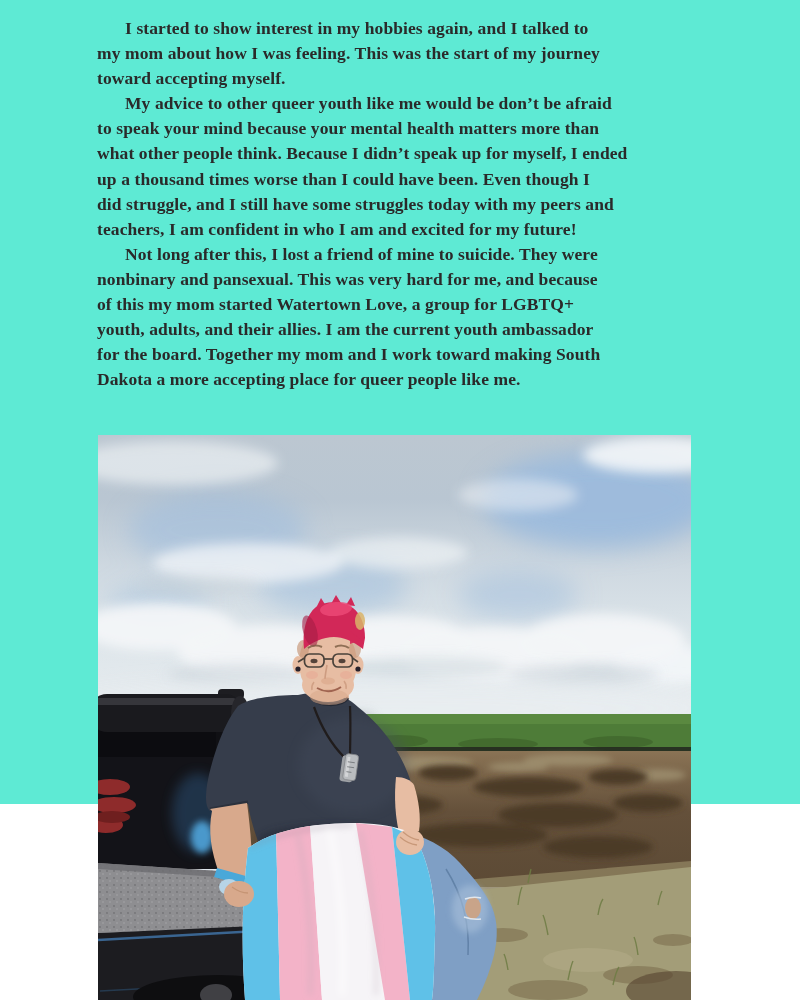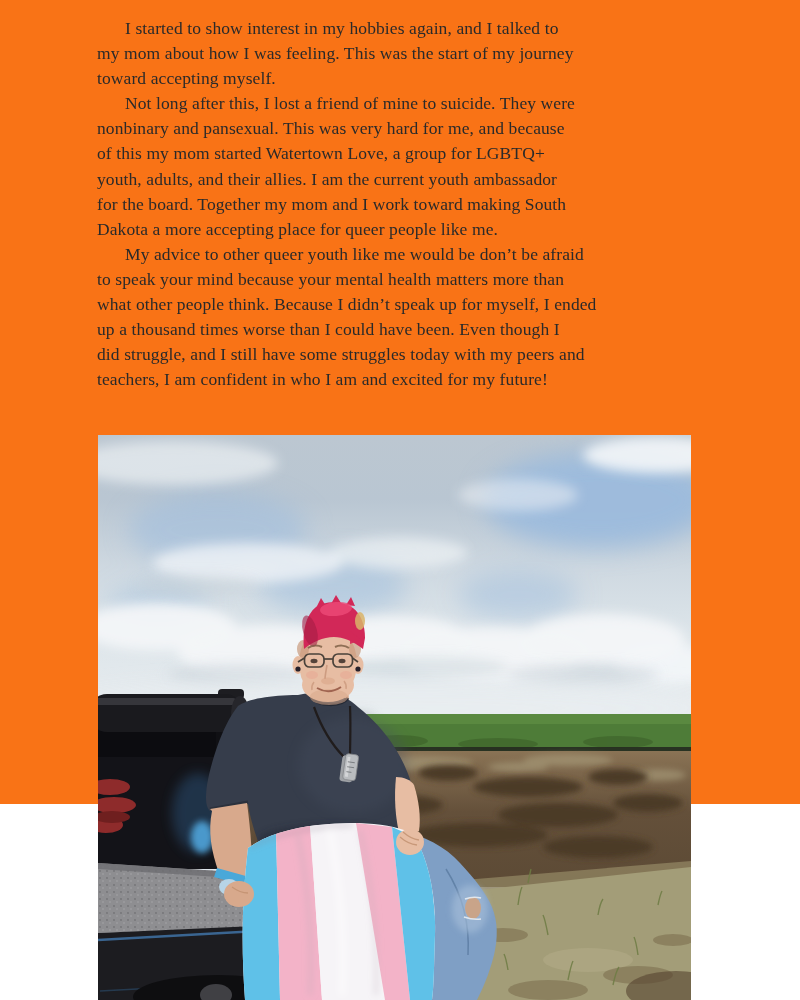--- a/index.html
+++ b/index.html
@@ -5,21 +5,22 @@
   html, body { margin: 0; padding: 0; }
   body {
     width: 800px; height: 1000px;
     background: #ffffff;
     font-family: "Liberation Serif", "DejaVu Serif", serif;
     overflow: hidden;
   }
   .page {
     position: relative;
     width: 800px; height: 804px;
-    background: #f97316;
+    background: #5eead4;
+    font-weight: bold;
   }
   .text-block {
     position: absolute;
     left: 97px; top: 16px;
     width: 585px;
     font-size: 17.5px;
     line-height: 25.1px;
     letter-spacing: 0.1px;
     color: #2a2a2a;
   }
@@ -40,32 +41,32 @@
 </style>
 </head>
 <body>
 
 <div class="page">
 
   <div class="text-block" style="color: rgb(42, 42, 42);">
     <p class="para">I started to show interest in my hobbies again, and I talked to
 my mom about how I was feeling. This was the start of my journey
 toward accepting myself.</p>
+    <p class="para">My advice to other queer youth like me would be don’t be afraid
+to speak your mind because your mental health matters more than
+what other people think. Because I didn’t speak up for myself, I ended
+up a thousand times worse than I could have been. Even though I
+did struggle, and I still have some struggles today with my peers and
+teachers, I am confident in who I am and excited for my future!</p>
     <p class="para">Not long after this, I lost a friend of mine to suicide. They were
 nonbinary and pansexual. This was very hard for me, and because
 of this my mom started Watertown Love, a group for LGBTQ+
 youth, adults, and their allies. I am the current youth ambassador
 for the board. Together my mom and I work toward making South
 Dakota a more accepting place for queer people like me.</p>
-    <p class="para">My advice to other queer youth like me would be don’t be afraid
-to speak your mind because your mental health matters more than
-what other people think. Because I didn’t speak up for myself, I ended
-up a thousand times worse than I could have been. Even though I
-did struggle, and I still have some struggles today with my peers and
-teachers, I am confident in who I am and excited for my future!</p>
   </div>
 
   <figure class="photo" role="img" aria-label="Person with bright pink-red hair and glasses sitting on a pickup truck tailgate in a farm field under a cloudy sky, holding a transgender pride flag draped across their lap">
     <svg viewBox="0 0 593 565" preserveAspectRatio="none" aria-hidden="true">
       <defs>
         <linearGradient id="sky" x1="0" y1="0" x2="0" y2="1">
           <stop offset="0" stop-color="#bcc7d1"></stop>
           <stop offset="0.2" stop-color="#b9c6d2"></stop>
           <stop offset="0.42" stop-color="#cfd9e1"></stop>
           <stop offset="0.62" stop-color="#dde5ea"></stop>

